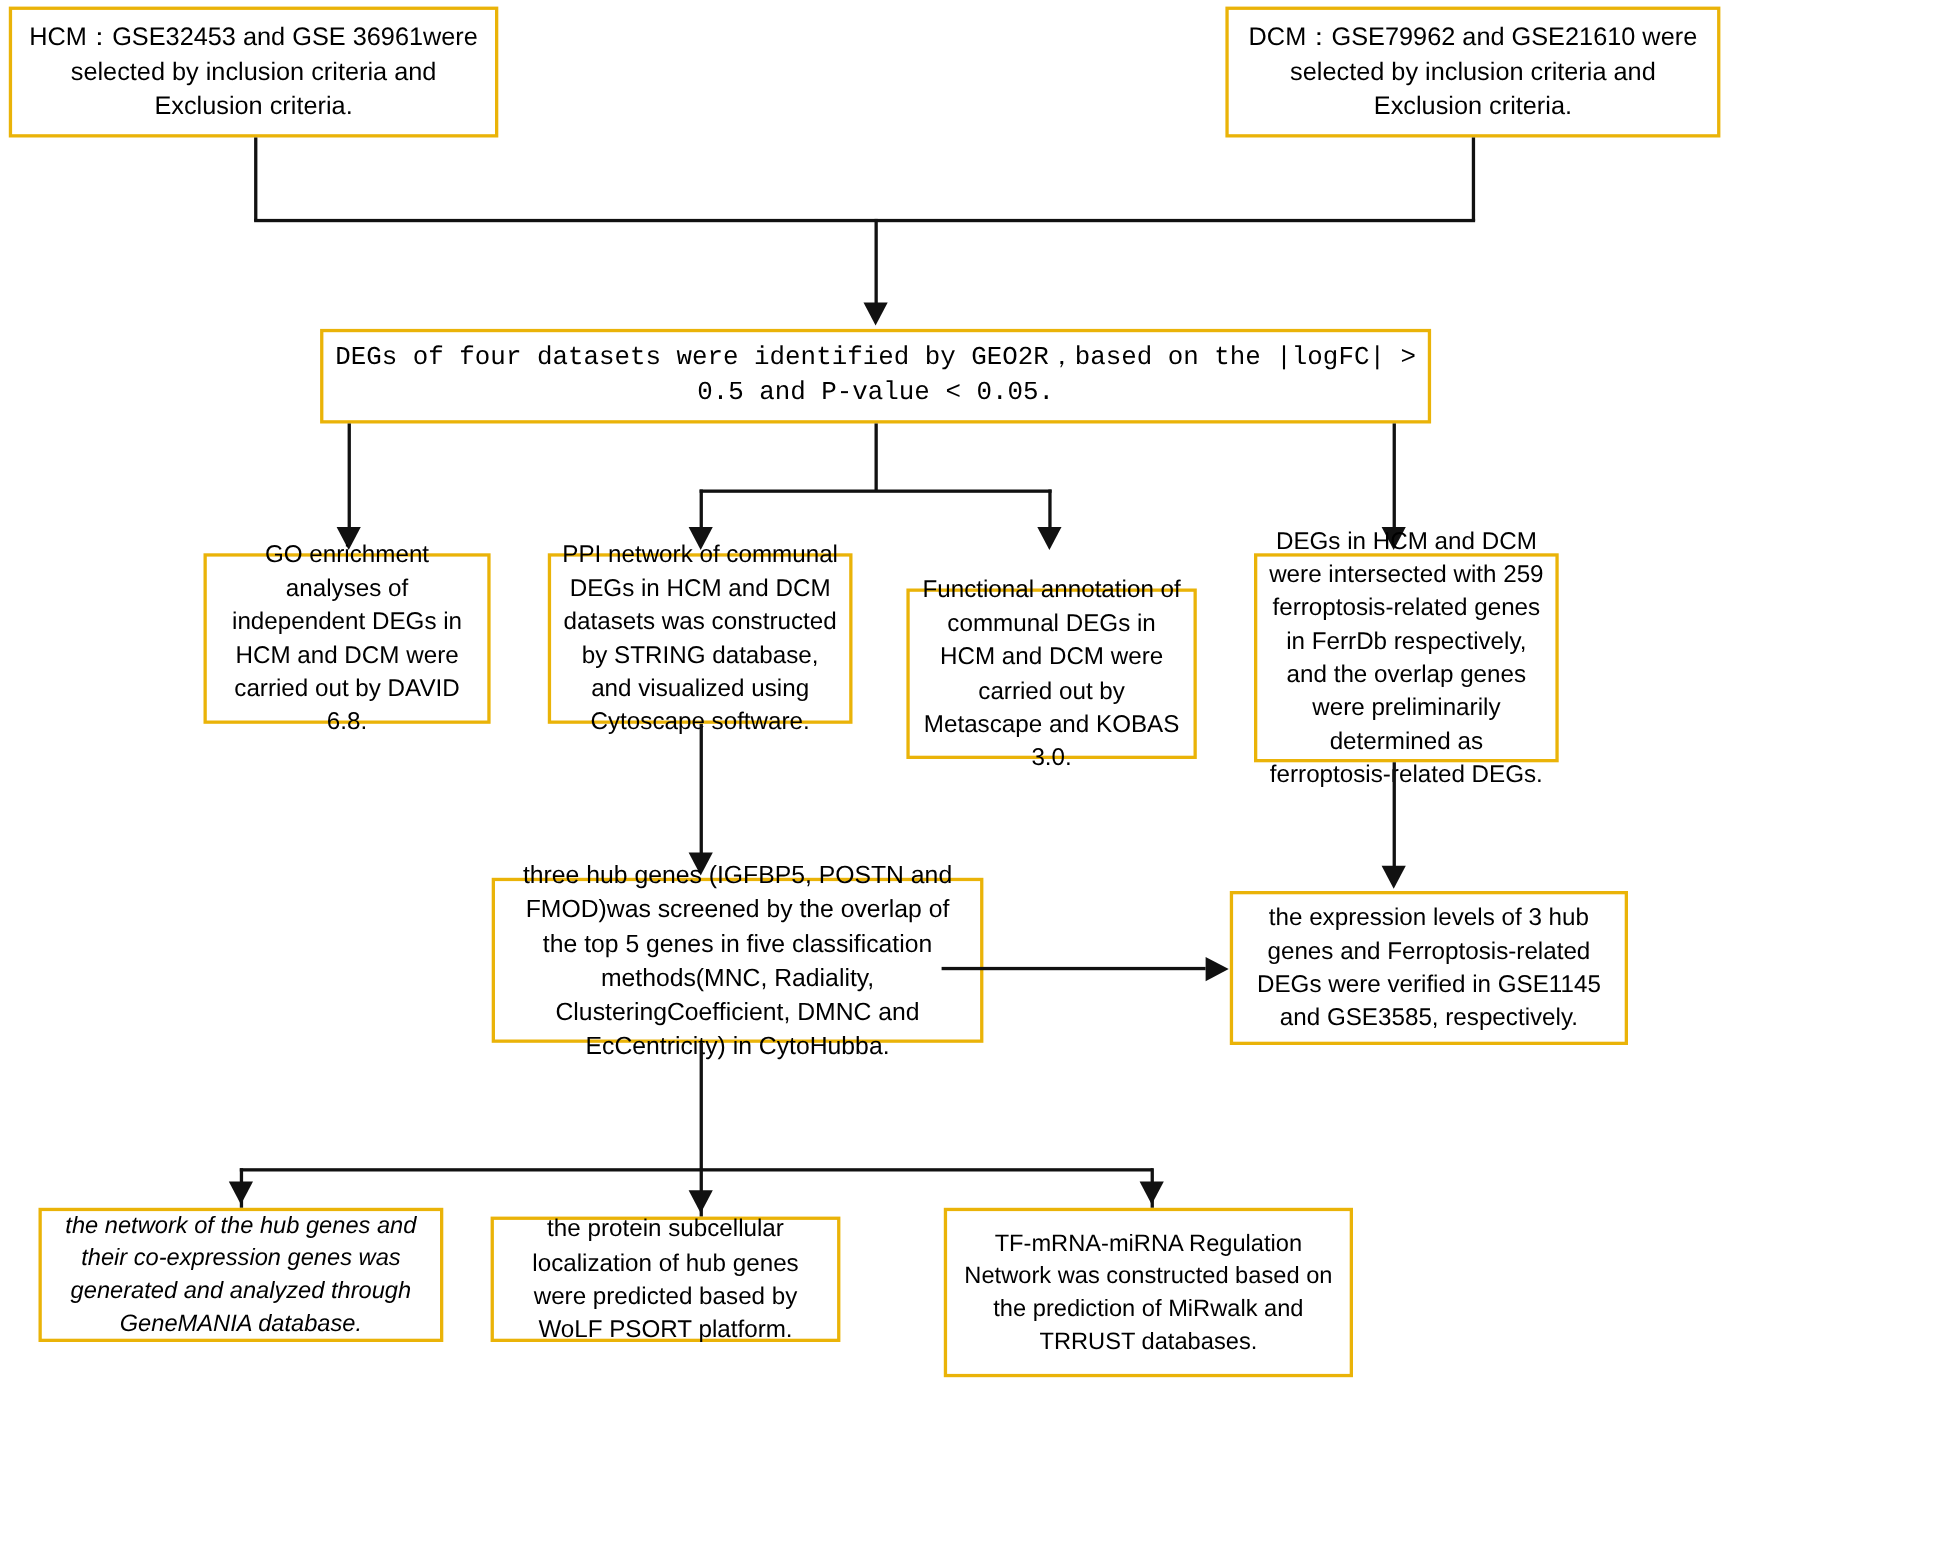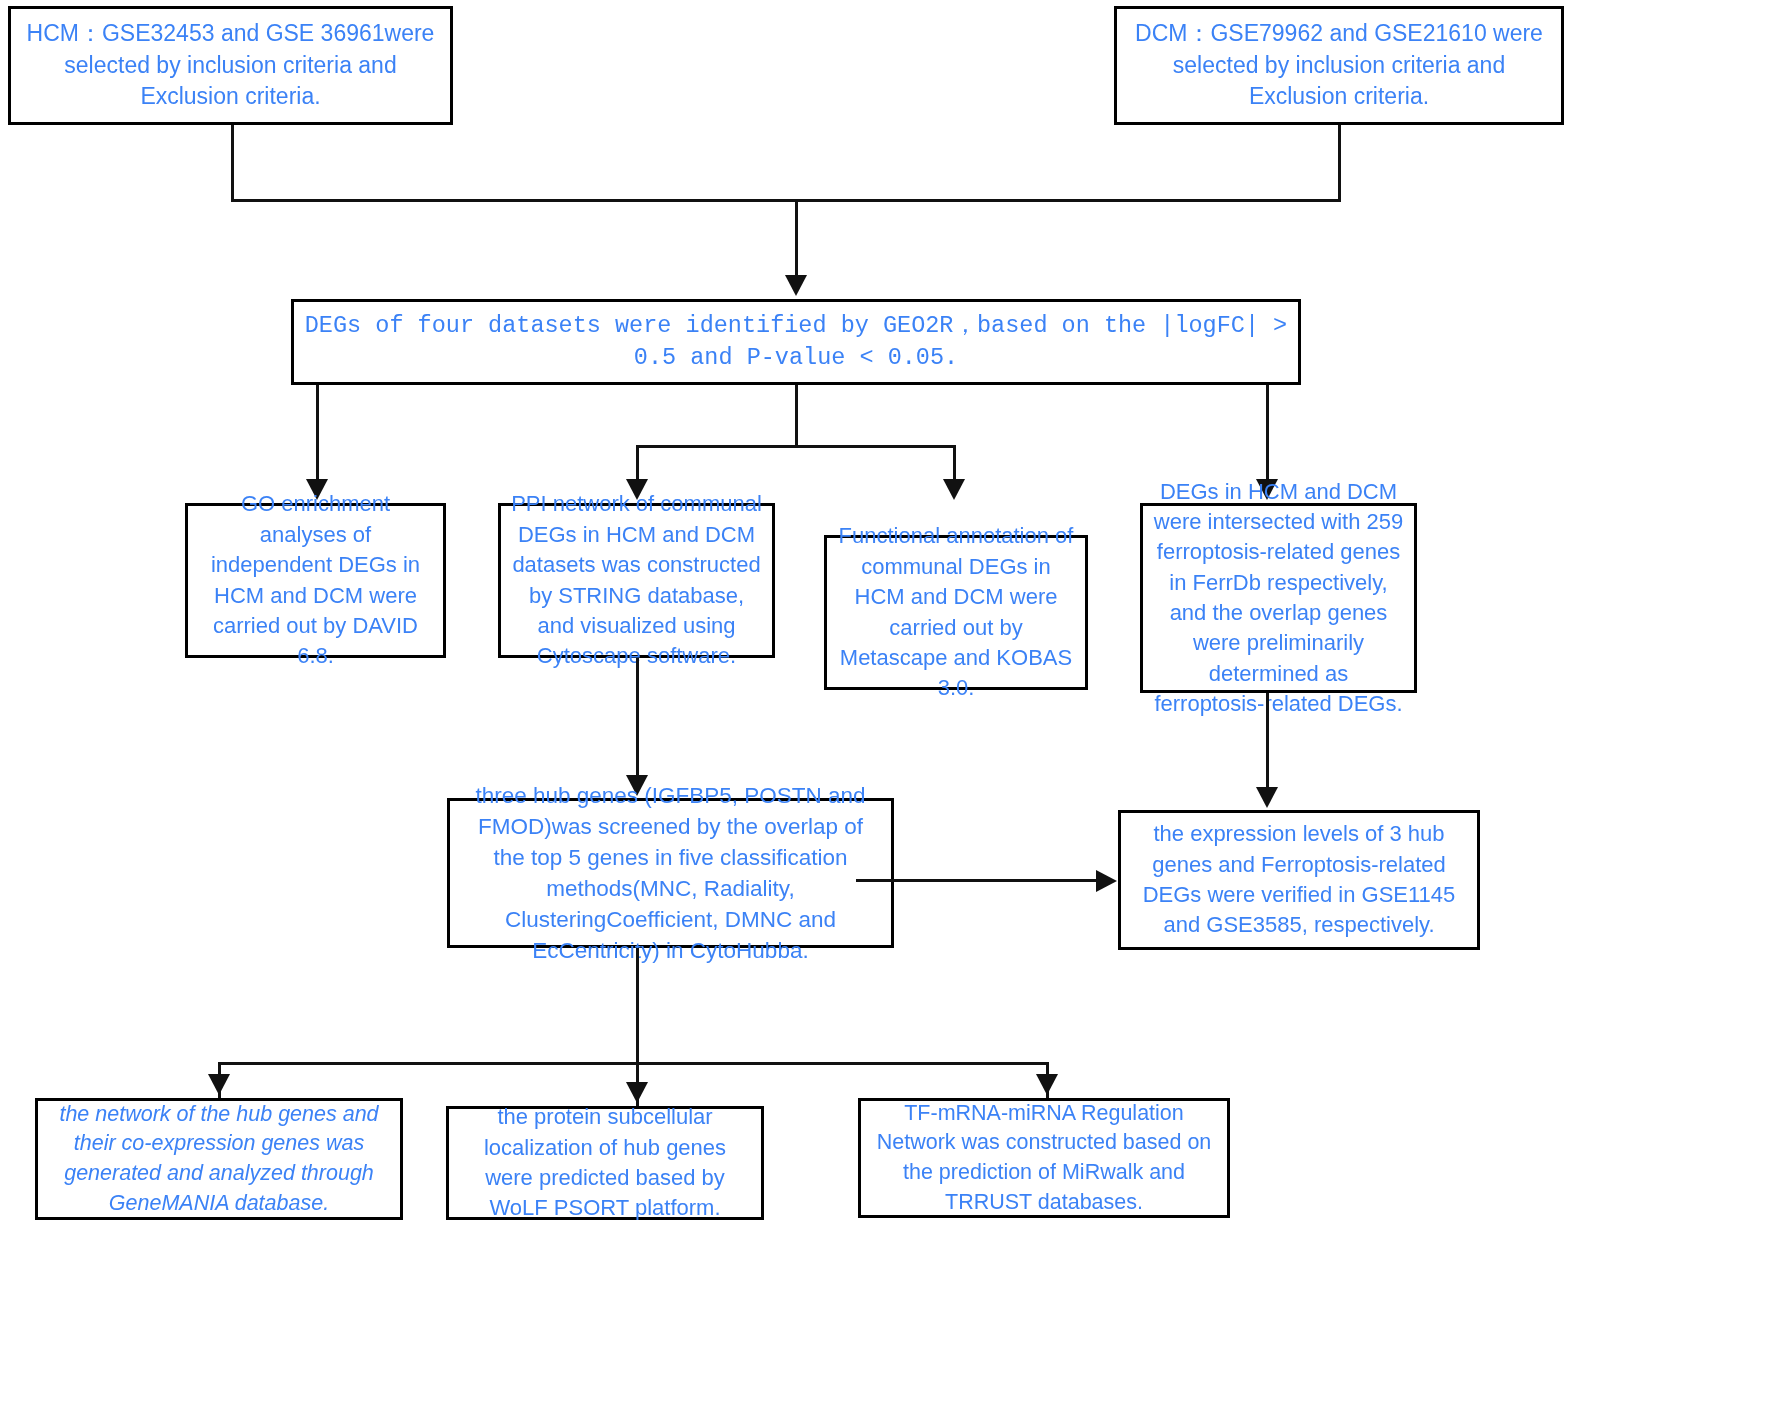--- a/index.html
+++ b/index.html
@@ -14,49 +14,49 @@
   #canvas {
     position: relative;
     width: 1772px;
     height: 1406px;
     background: #ffffff;
     overflow: hidden;
   }
   .node {
     position: absolute;
     box-sizing: border-box;
-    border: 3px solid #000000;
+    border: 3px solid #eab308;
     background: #ffffff;
     display: flex;
     align-items: center;
     justify-content: center;
     text-align: center;
     padding: 6px 10px;
     line-height: 1.38;
-    color: #3b82f6;
+    color: #000000;
   }
   .node .txt {
     display: block;
     width: 100%;
     white-space: pre-line;
   }
 
   
   #n-hcm      { left: 8px;    top: 6px;     width: 445px;  height: 119px; font-size: 23px; }
   #n-dcm      { left: 1114px; top: 6px;     width: 450px;  height: 119px; font-size: 23px; justify-content: flex-end; }
   #n-degs     { left: 291px;  top: 299px;   width: 1010px; height: 86px;  font-size: 23.5px; font-family: Liberation Mono, monospace; }
   #n-go       { left: 185px;  top: 503px;   width: 261px;  height: 155px; font-size: 22px; }
   #n-ppi      { left: 498px;  top: 503px;   width: 277px;  height: 155px; font-size: 22px; justify-content: flex-end; }
   #n-func     { left: 824px;  top: 503px;   width: 264px;  height: 155px; font-size: 22px; margin-top: 32px; }
   #n-ferr     { left: 1140px; top: 503px;   width: 277px;  height: 190px; font-size: 22px; }
   #n-hub      { left: 409px;  top: 798px;   width: 447px;  height: 150px; font-size: 22.5px; margin-left: 38px; }
   #n-expr     { left: 1118px; top: 810px;   width: 362px;  height: 140px; font-size: 22px; }
   #n-genemania{ left: 35px;   top: 1098px;  width: 368px;  height: 122px; font-size: 21.5px; font-style: italic; }
   #n-psort    { left: 446px;  top: 1106px;  width: 318px;  height: 114px; font-size: 22px; }
-  #n-tfnet    { left: 858px;  top: 1098px;  width: 372px;  height: 120px; font-size: 21.5px; }
+  #n-tfnet    { left: 858px;  top: 1098px;  width: 372px;  height: 154px; font-size: 21.5px; }
 
   
   .vline, .hline {
     position: absolute;
     background: #111111;
   }
   .vline { width: 3px; }
   .hline { height: 3px; }
   .arrowhead {
     position: absolute;

